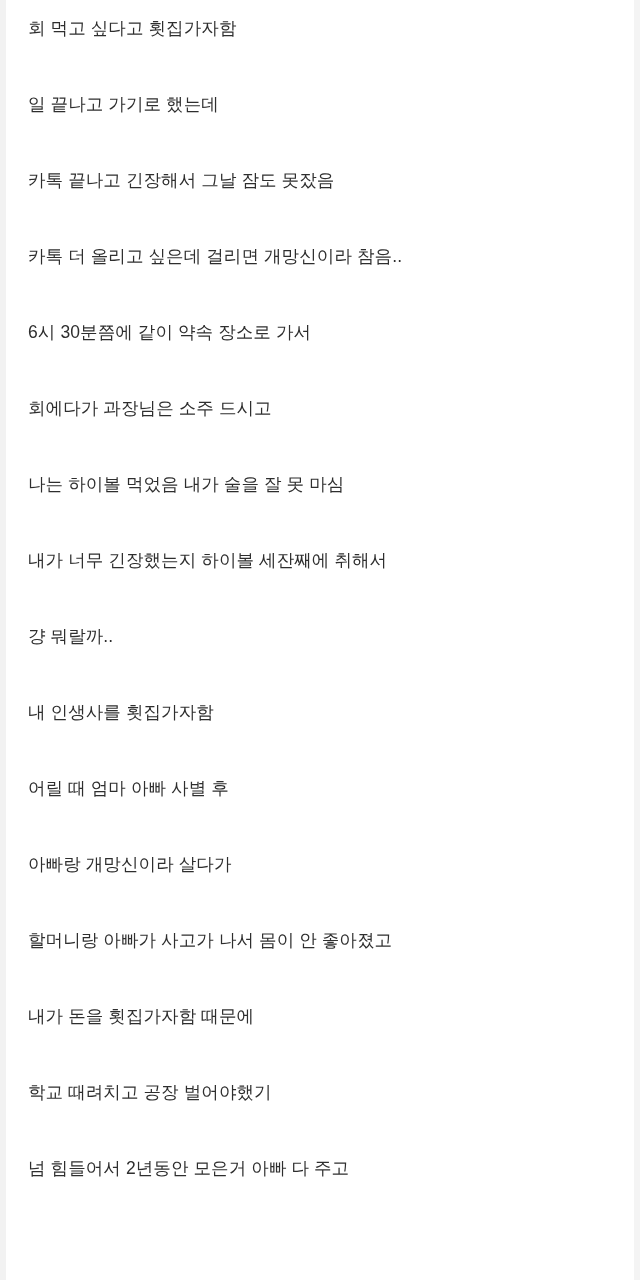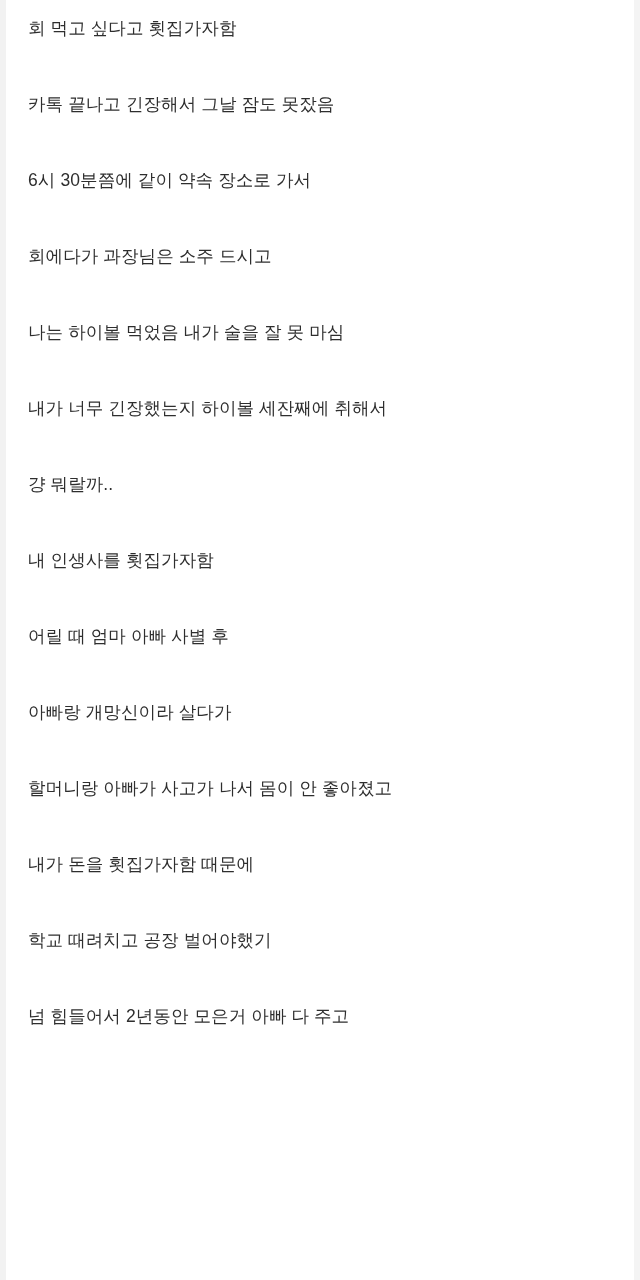--- a/index.html
+++ b/index.html
@@ -60,21 +60,23 @@
 </style>
 </head>
 <body>
 
 <div class="page">
   <div class="edge-left"></div>
   <div class="edge-right"></div>
 
   <div class="story">
     <p class="line">회 먹고 싶다고 횟집가자함</p>
+    <p class="line">일 끝나고 가기로 했는데</p>
     <p class="line">카톡 끝나고 긴장해서 그날 잠도 못잤음</p>
+    <p class="line">카톡 더 올리고 싶은데 걸리면 개망신이라 참음..</p>
     <p class="line">6시 30분쯤에 같이 약속 장소로 가서</p>
     <p class="line">회에다가 과장님은 소주 드시고</p>
     <p class="line">나는 하이볼 먹었음 내가 술을 잘 못 마심</p>
     <p class="line">내가 너무 긴장했는지 하이볼 세잔째에 취해서</p>
     <p class="line">걍 뭐랄까..</p>
     <p class="line">내 인생사를 횟집가자함</p>
     <p class="line">어릴 때 엄마 아빠 사별 후</p>
     <p class="line">아빠랑 개망신이라 살다가</p>
     <p class="line">할머니랑 아빠가 사고가 나서 몸이 안 좋아졌고</p>
     <p class="line">내가 돈을 횟집가자함 때문에</p>

